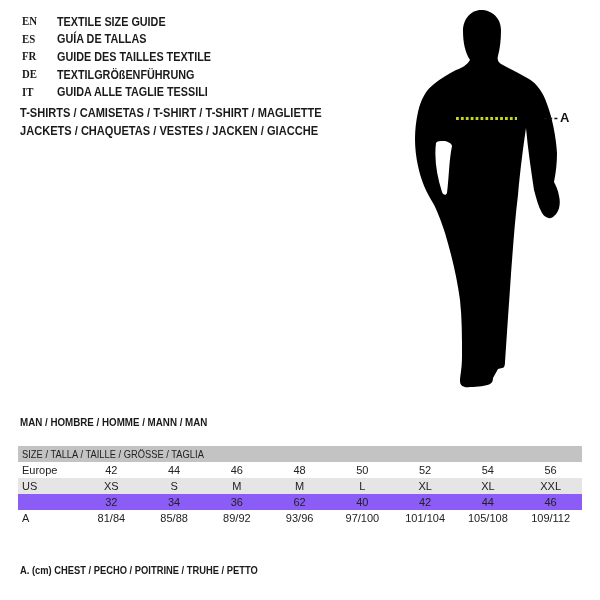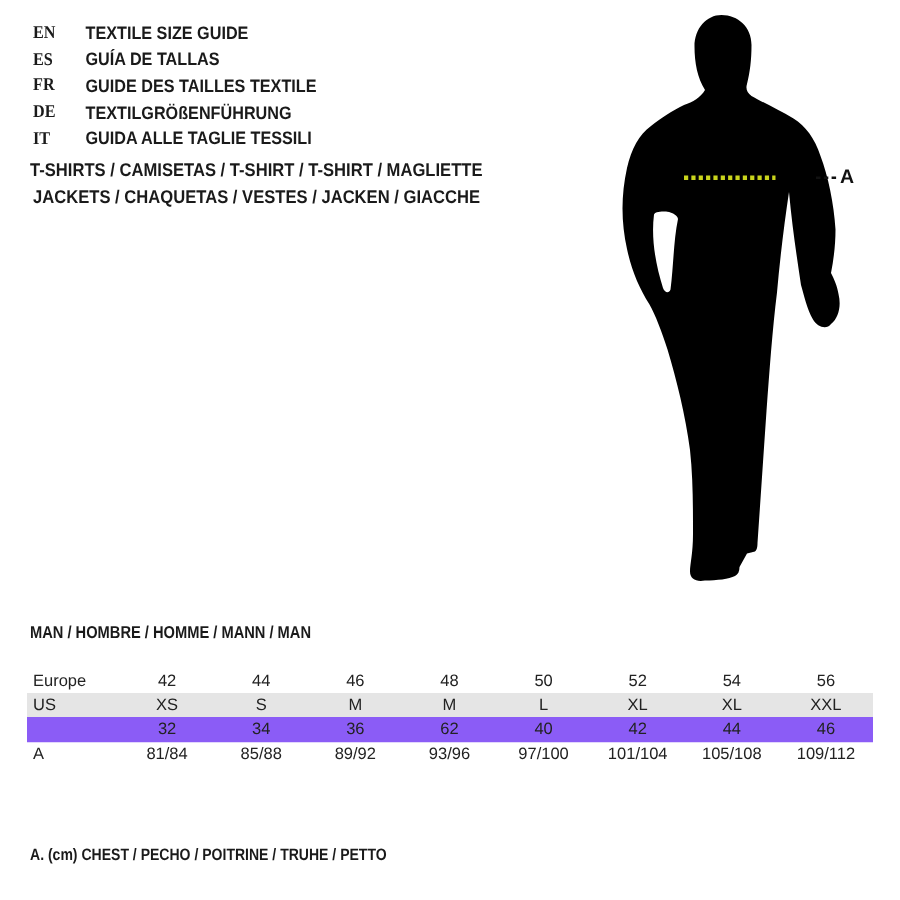--- a/index.html
+++ b/index.html
@@ -9,21 +9,21 @@
     font-family:"Liberation Sans", sans-serif;
   }
   .cond   { display:inline-block; transform:scaleX(0.90); transform-origin:0 50%; white-space:nowrap; }
   .cond85 { display:inline-block; transform:scaleX(0.85); transform-origin:0 50%; white-space:nowrap; }
 
   .lang-block { position:absolute; left:22px; top:13px; }
   .lang-row  { display:flex; align-items:center; height:17.6px; font-weight:bold; font-size:12px; }
   .lang-code { width:35px; flex:0 0 35px;font-family:Liberation Serif, serif; }
 
   .category-block { position:absolute; left:20px; top:104px; }
-  .category-line  { height:18px; font-weight:bold; font-size:12.3px; display:flex; align-items:center;justify-content:center; }
+  .category-line  { height:18px; font-weight:bold; font-size:12.3px; display:flex; align-items:center; }
 
   .figure-svg { position:absolute; left:0; top:0; }
   .dash-yellow { stroke-width:3;   stroke-dasharray:2.8 2.1; }
   .dash-black  { stroke-width:1.7; stroke-dasharray:3 2.2; }
   .a-label { position:absolute; left:560px; top:110px; font-size:13px; font-weight:bold; color:#111; }
 
   .section-title { position:absolute; left:20px; top:416px; font-weight:bold; font-size:11.5px; }
 
   .size-table { position:absolute; left:18px; top:446px; width:564px; font-size:11px; color:#222; }
   .t-header { height:15.5px; display:flex; align-items:center; padding-left:4px; box-sizing:border-box; }
@@ -113,20 +113,23 @@
   <line class="dash-yellow" x1="456" y1="118.5" x2="517" y2="118.5" stroke="#c9d41c"></line>
   <line class="dash-black" x1="544" y1="118.5" x2="559" y2="118.5" stroke="#111111"></line>
 </svg>
 <span class="a-label">A</span>
 
 <div class="section-title">
   <span class="cond85">MAN / HOMBRE / HOMME / MANN / MAN</span>
 </div>
 
 <div class="size-table">
+  <div class="t-header" style="background: rgb(195, 195, 195);">
+    <span class="cond85">SIZE / TALLA / TAILLE / GRÖSSE / TAGLIA</span>
+  </div>
 
   <div class="t-row" style="background: rgb(255, 255, 255);">
     <div class="t-label">Europe</div>
     <div class="t-cell">42</div>
     <div class="t-cell">44</div>
     <div class="t-cell">46</div>
     <div class="t-cell">48</div>
     <div class="t-cell">50</div>
     <div class="t-cell">52</div>
     <div class="t-cell">54</div>

